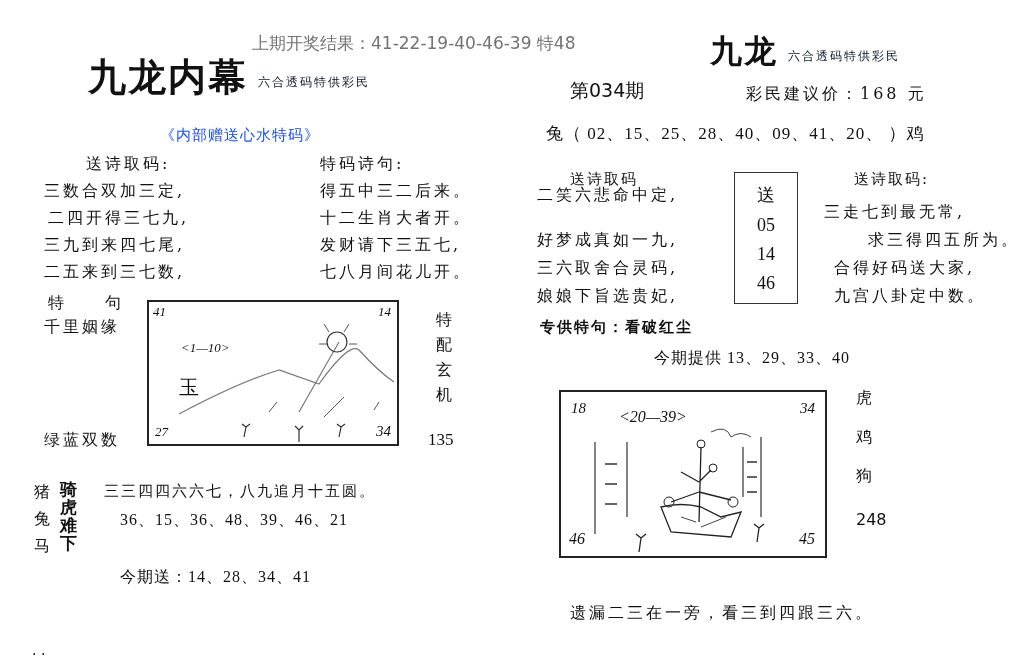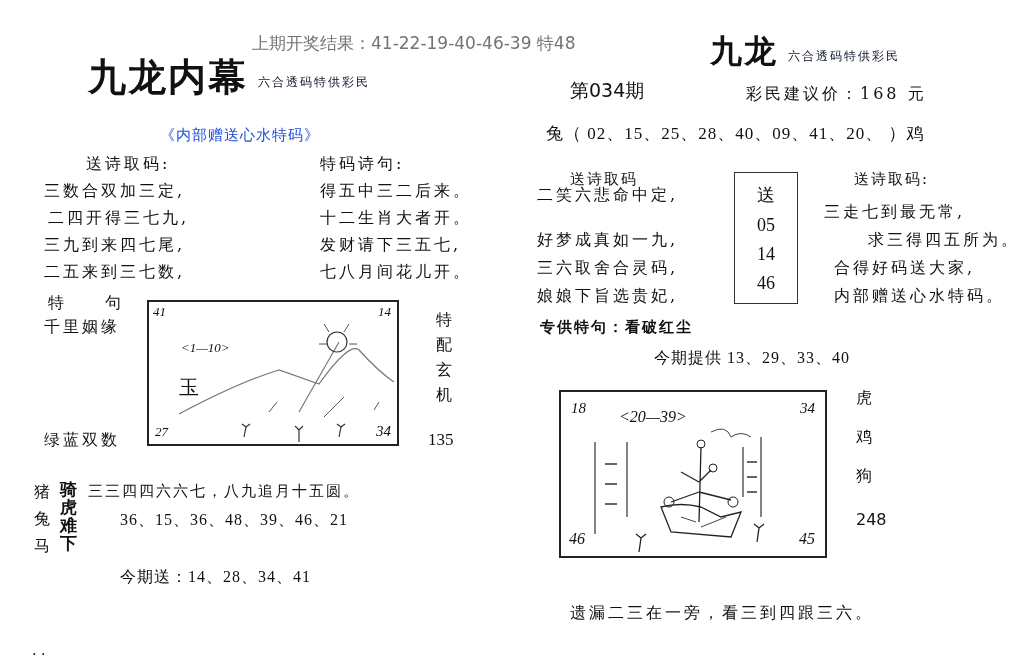--- a/index.html
+++ b/index.html
@@ -73,21 +73,21 @@
   <span>兔</span>
   <span>马</span>
 </div>
 <div class="vcol" style="left:60px;top:480px;font-size:17px;font-weight:bold;line-height:18px;">
   <span>骑</span>
   <span>虎</span>
   <span>难</span>
   <span>下</span>
 </div>
 
-<div class="abs t15" style="left:88px;top:482px;">三三四四六六七，八九追月十五圆。</div>
+<div class="abs t15" style="left:104px;top:482px;">三三四四六六七，八九追月十五圆。</div>
 <div class="abs mono" style="left:120px;top:510px;font-size:16px;letter-spacing:1px;">36、15、36、48、39、46、21</div>
 <div class="abs mono" style="left:120px;top:567px;font-size:16px;letter-spacing:1px;">今期送：14、28、34、41</div>
 <div class="abs dots" style="left:32px;top:642px;">. .</div>
 
 <div class="abs big-title" style="left:710px;top:30px;font-size:32px;">九龙</div>
 <div class="abs sub" style="left:788px;top:48px;">六合透码特供彩民</div>
 <div class="abs" style="left:570px;top:78px;font-size:19px;font-family:'DejaVu Sans','Liberation Sans',sans-serif;">第034期</div>
 <div class="abs t16" style="left:746px;top:84px;">彩民建议价：168 元</div>
 <div class="abs mono" style="left:546px;top:122px;font-size:17px;letter-spacing:1px;">兔（  02、15、25、28、40、09、41、20、   ）鸡</div>
 
@@ -103,21 +103,21 @@
     <span>05</span>
     <span>14</span>
     <span>46</span>
   </div>
 </div>
 
 <div class="abs t15" style="left:854px;top:170px;">送诗取码:</div>
 <div class="abs t16" style="left:824px;top:202px;">三走七到最无常,</div>
 <div class="abs t16" style="left:824px;top:230px;margin-left:44px;">求三得四五所为。</div>
 <div class="abs t16" style="left:834px;top:258px;">合得好码送大家,</div>
-<div class="abs t16" style="left:834px;top:286px;">内部赠送心水特码。</div>
+<div class="abs t16" style="left:834px;top:286px;">九宫八卦定中数。</div>
 
 <div class="abs t15" style="left:540px;top:318px;font-weight:bold;">专供特句：看破红尘</div>
 <div class="abs mono" style="left:654px;top:348px;font-size:16px;letter-spacing:1px;">今期提供 13、29、33、40</div>
 
 <div class="sketch" style="left:559px;top:390px;width:264px;height:164px;">
   <svg width="264" height="164" viewBox="0 0 264 164">
     <path d="M34 50 L34 142 M66 50 L66 125" stroke="#333" stroke-width="1.2" fill="none"></path>
     <path d="M44 72 L56 72 M44 92 L56 92 M44 112 L56 112" stroke="#333" stroke-width="1.5"></path>
     <path d="M200 45 L200 125 M182 55 L182 105" stroke="#333" stroke-width="1.2" fill="none"></path>
     <path d="M186 70 L196 70 M186 85 L196 85 M186 100 L196 100" stroke="#333" stroke-width="1.5"></path>

